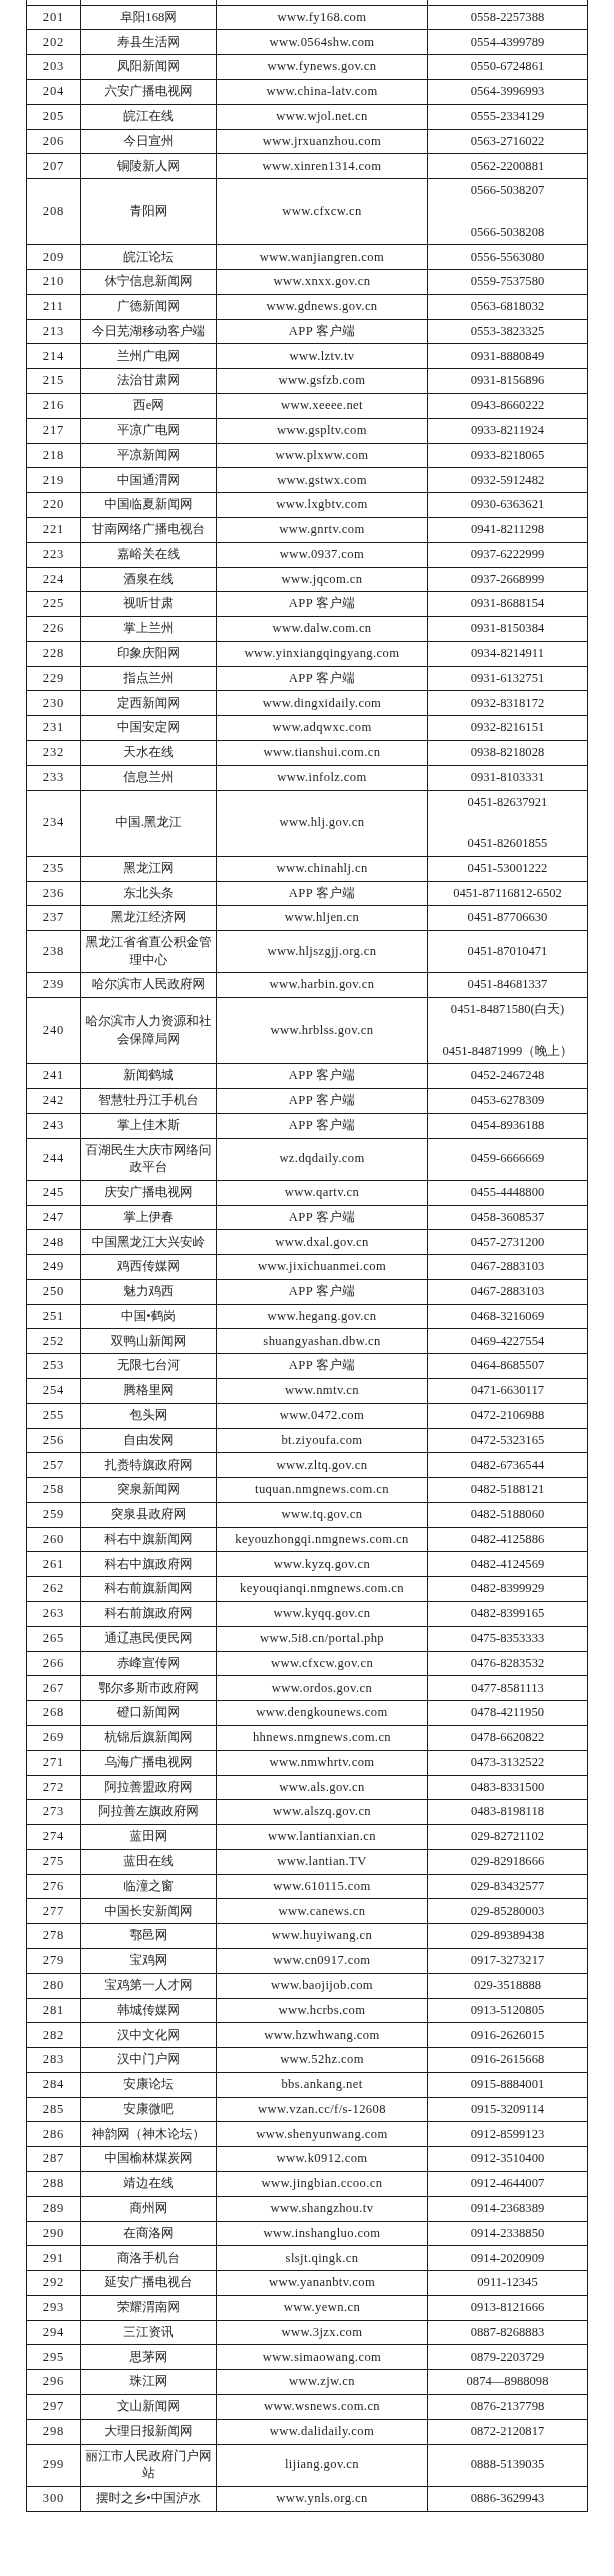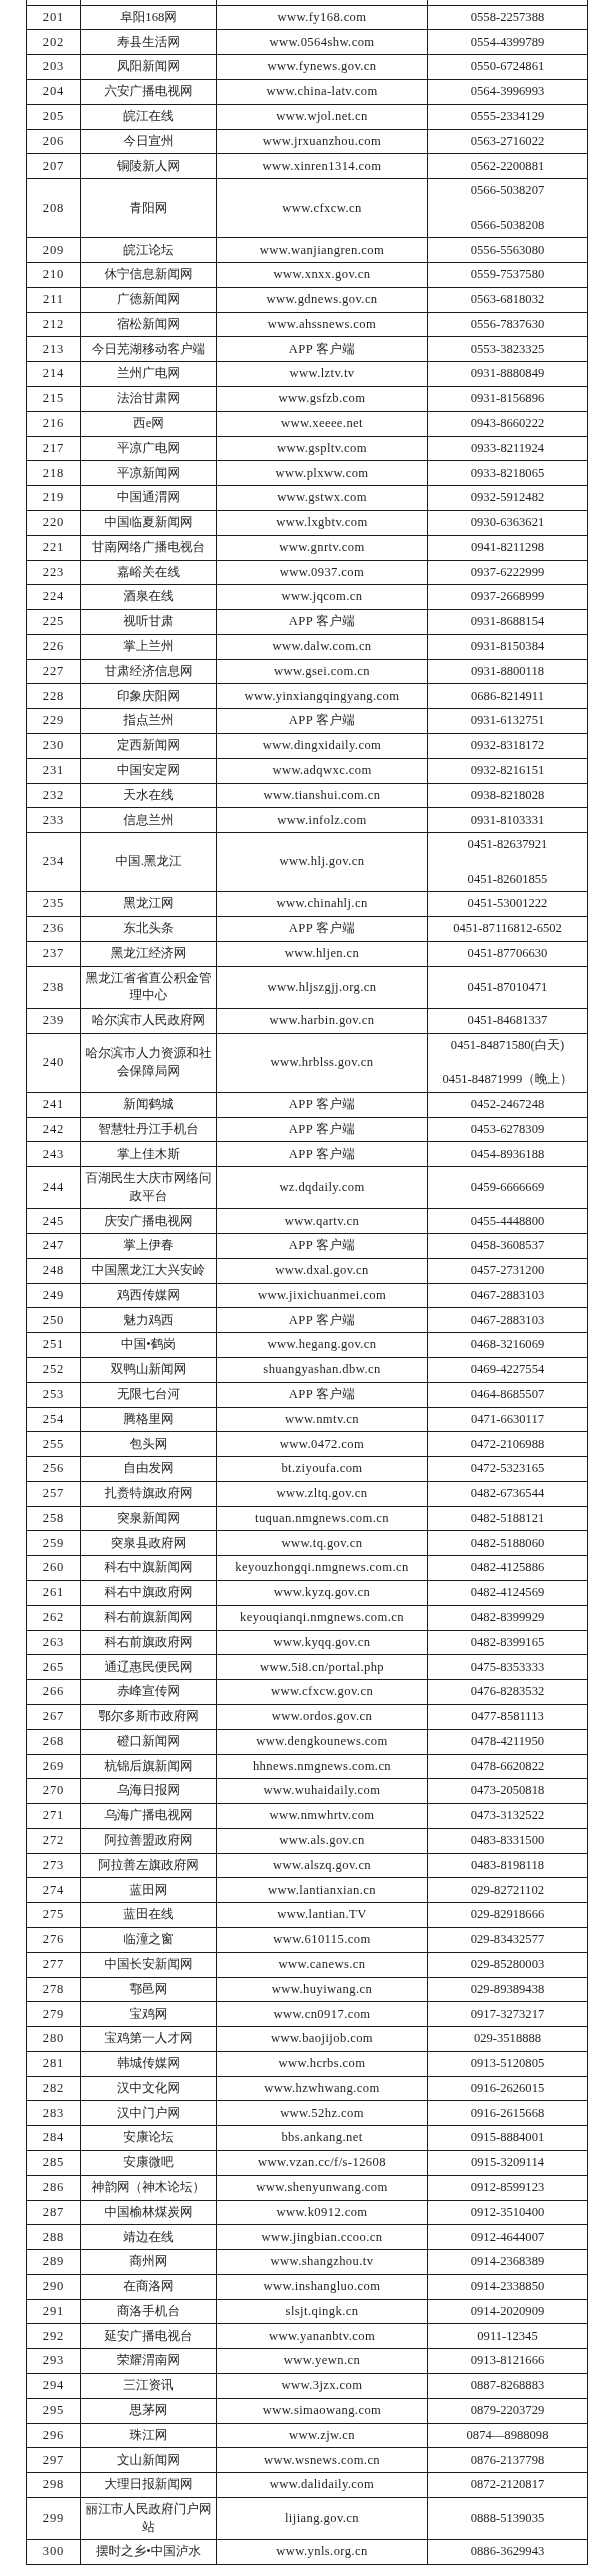--- a/index.html
+++ b/index.html
@@ -25,21 +25,21 @@
     font-size:12.6px;
     line-height:17.4px;
     padding:3.2px 2.4px;
     word-break:break-all;
     overflow:hidden;
   }
   td.c-no{letter-spacing:0.8px;}
   td.c-name{padding:3.2px 8px;}
   td.c-url{letter-spacing:0.4px;}
   .phone-line{line-height:17.4px;}
-  .phone-line + .phone-line{margin-top:17px;}
+  .phone-line + .phone-line{margin-top:24px;}
   
   tr.sliver td{height:4.7px;padding:0;line-height:0;font-size:0;}
   tr.sliver-top td{border-top:none;height:4.7px;}
 </style>
 </head>
 <body>
 
 <div class="page">
   <table class="directory">
     <colgroup>
@@ -140,28 +140,20 @@
         </tr>
         <tr>
           <td class="c-no">211</td>
           <td class="c-name">广德新闻网</td>
           <td class="c-url">www.gdnews.gov.cn</td>
           <td class="c-phone">
             <div class="phone-line">0563-6818032</div>
           </td>
         </tr>
         <tr>
-          <td class="c-no">212</td>
-          <td class="c-name">宿松新闻网</td>
-          <td class="c-url">www.ahssnews.com</td>
-          <td class="c-phone">
-            <div class="phone-line">0556-7837630</div>
-          </td>
-        </tr>
-        <tr>
           <td class="c-no">213</td>
           <td class="c-name">今日芜湖移动客户端</td>
           <td class="c-url">APP 客户端</td>
           <td class="c-phone">
             <div class="phone-line">0553-3823325</div>
           </td>
         </tr>
         <tr>
           <td class="c-no">214</td>
           <td class="c-name">兰州广电网</td>
@@ -252,33 +244,25 @@
         </tr>
         <tr>
           <td class="c-no">226</td>
           <td class="c-name">掌上兰州</td>
           <td class="c-url">www.dalw.com.cn</td>
           <td class="c-phone">
             <div class="phone-line">0931-8150384</div>
           </td>
         </tr>
         <tr>
-          <td class="c-no">227</td>
-          <td class="c-name">甘肃经济信息网</td>
-          <td class="c-url">www.gsei.com.cn</td>
-          <td class="c-phone">
-            <div class="phone-line">0931-8800118</div>
-          </td>
-        </tr>
-        <tr>
           <td class="c-no">228</td>
           <td class="c-name">印象庆阳网</td>
           <td class="c-url">www.yinxiangqingyang.com</td>
           <td class="c-phone">
-            <div class="phone-line">0686-8214911</div>
+            <div class="phone-line">0934-8214911</div>
           </td>
         </tr>
         <tr>
           <td class="c-no">229</td>
           <td class="c-name">指点兰州</td>
           <td class="c-url">APP 客户端</td>
           <td class="c-phone">
             <div class="phone-line">0931-6132751</div>
           </td>
         </tr>
@@ -579,28 +563,20 @@
           <td class="c-phone">
             <div class="phone-line">0478-4211950</div>
           </td>
         </tr>
         <tr>
           <td class="c-no">269</td>
           <td class="c-name">杭锦后旗新闻网</td>
           <td class="c-url">hhnews.nmgnews.com.cn</td>
           <td class="c-phone">
             <div class="phone-line">0478-6620822</div>
-          </td>
-        </tr>
-        <tr>
-          <td class="c-no">270</td>
-          <td class="c-name">乌海日报网</td>
-          <td class="c-url">www.wuhaidaily.com</td>
-          <td class="c-phone">
-            <div class="phone-line">0473-2050818</div>
           </td>
         </tr>
         <tr>
           <td class="c-no">271</td>
           <td class="c-name">乌海广播电视网</td>
           <td class="c-url">www.nmwhrtv.com</td>
           <td class="c-phone">
             <div class="phone-line">0473-3132522</div>
           </td>
         </tr>

